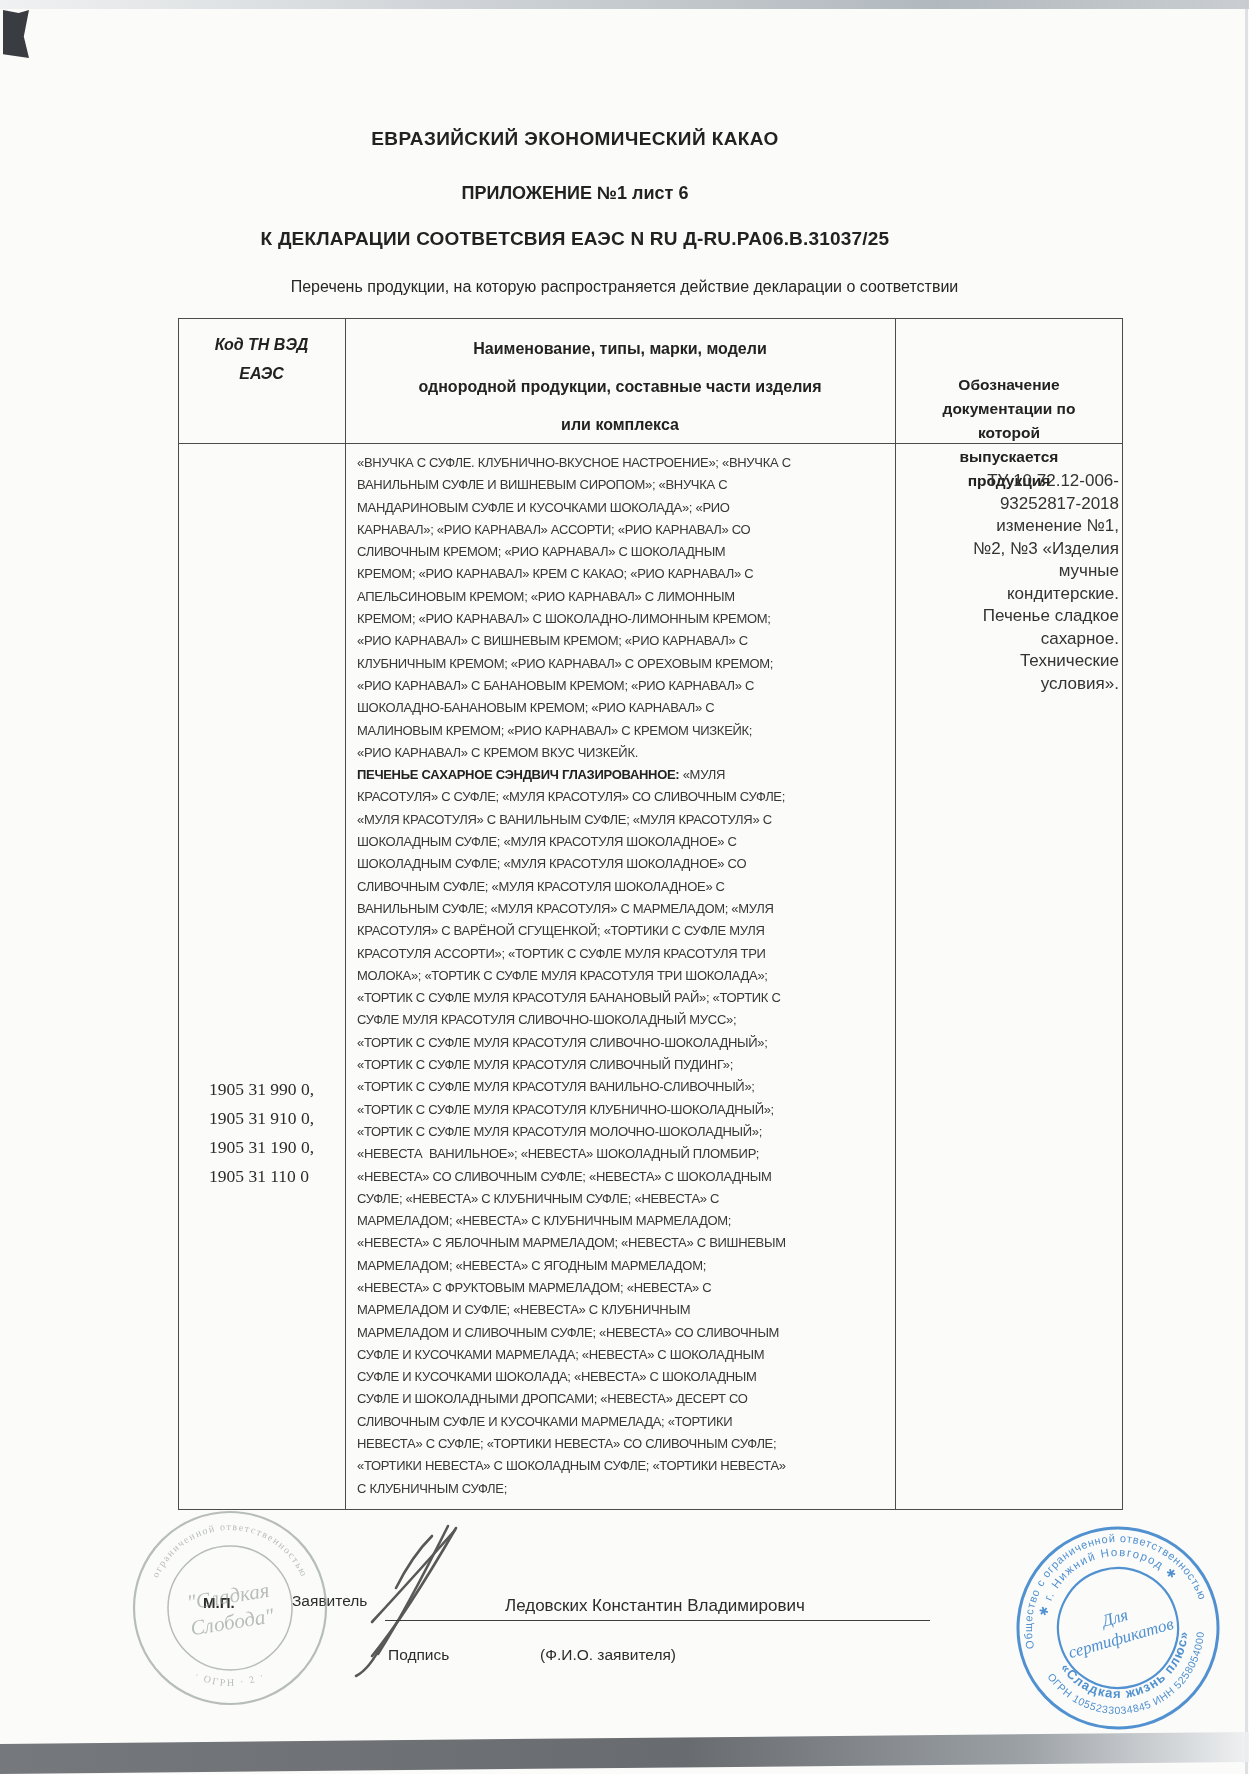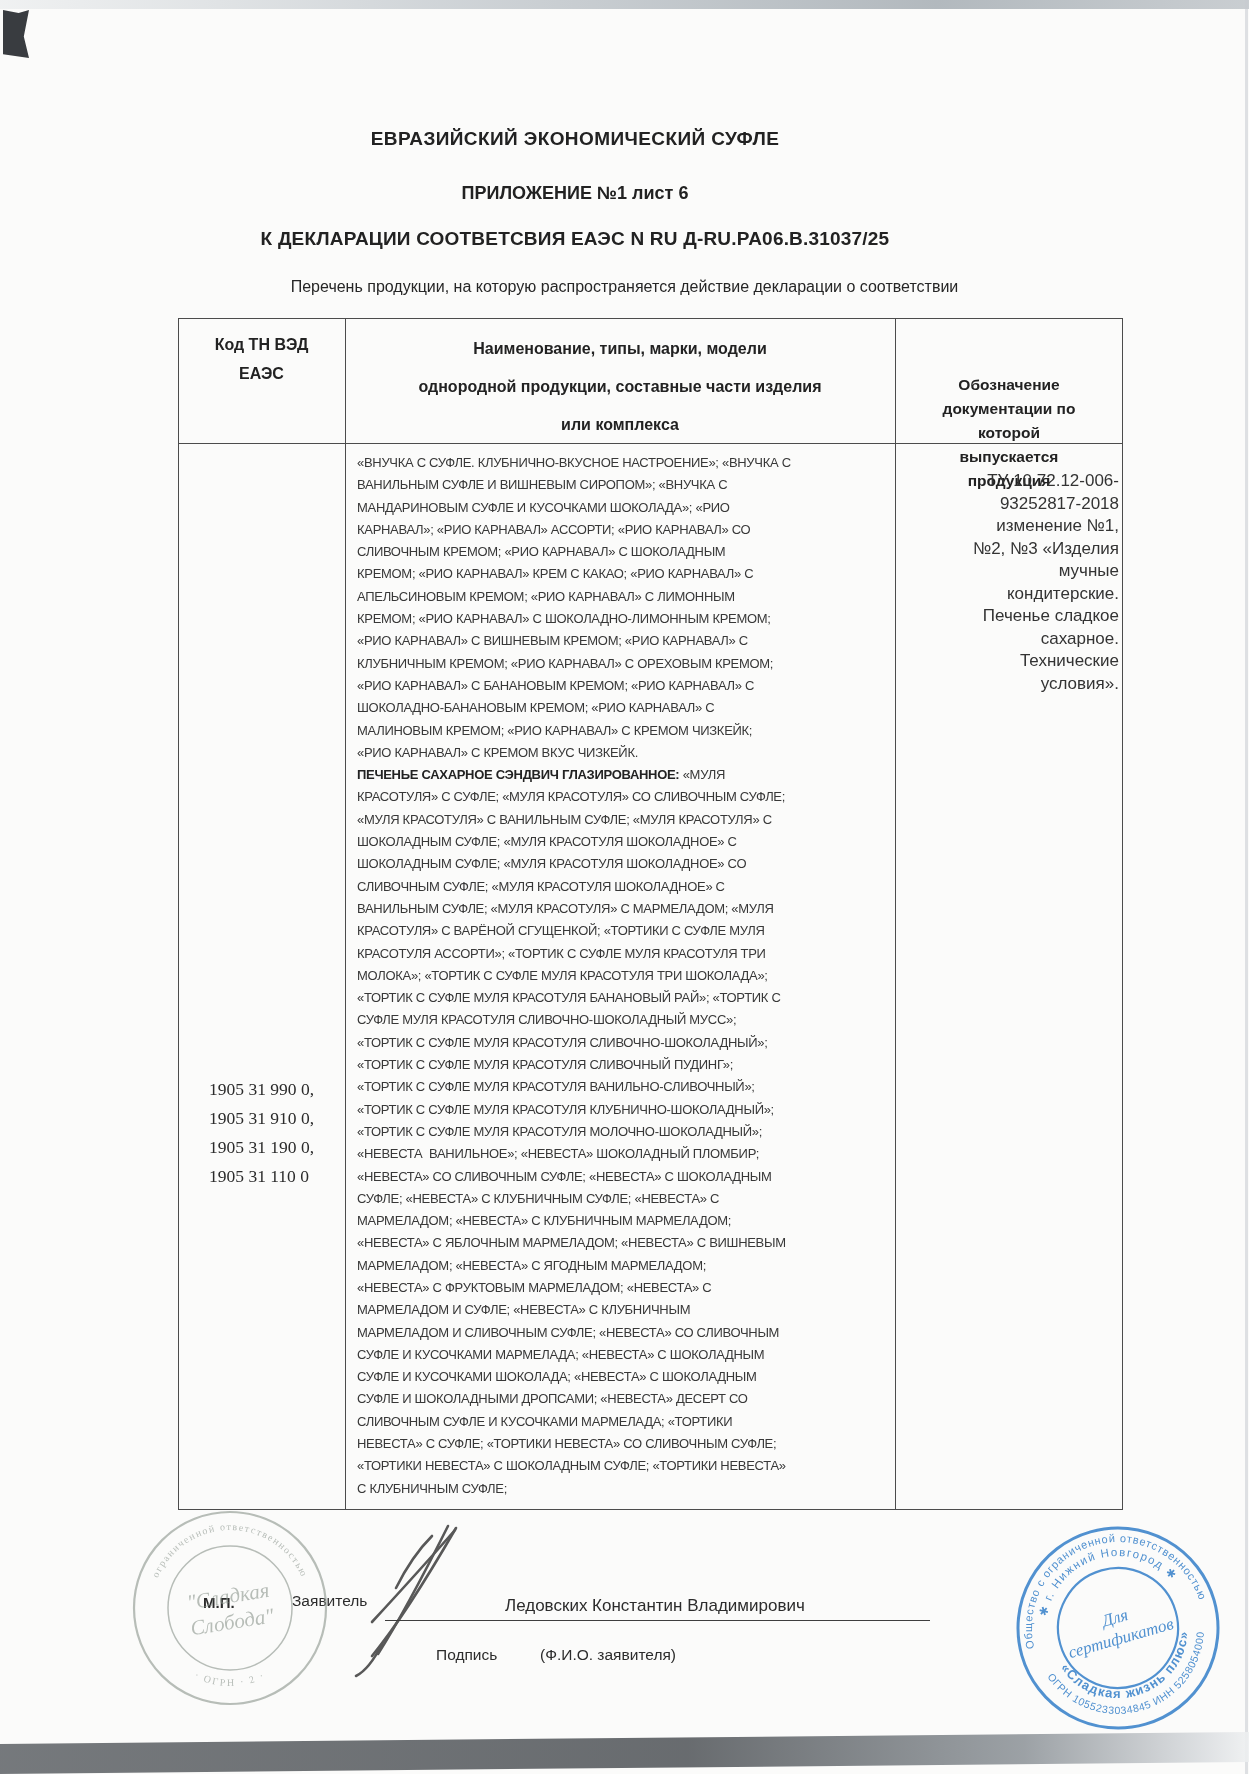--- a/index.html
+++ b/index.html
@@ -21,51 +21,51 @@
   .t1{top:128px;font-size:19px;font-weight:bold;letter-spacing:.4px;color:#222;}
   .t2{top:183px;font-size:18px;font-weight:bold;color:#222;}
   .t3{top:228px;font-size:19px;font-weight:bold;letter-spacing:.2px;color:#222;}
   .intro{left:0;top:278px;width:1249px;text-align:center;font-size:16px;color:#262626;}
   
   .tbl{left:178px;top:318px;width:945px;height:1192px;border:1.6px solid #4c4c4c;box-sizing:border-box;}
   .hr-line{left:178px;top:443px;width:945px;height:0;border-top:1.4px solid #4c4c4c;}
   .v1{left:345px;top:318px;width:0;height:1192px;border-left:1.3px solid #4c4c4c;}
   .v2{left:895px;top:318px;width:0;height:1192px;border-left:1.3px solid #4c4c4c;}
   .hcell{font-weight:bold;font-size:16px;color:#222;text-align:center;white-space:pre-line;}
-  .h1{left:180px;top:330px;width:163px;line-height:29px;}
+  .h1{left:180px;top:330px;width:163px;line-height:29px;font-style:italic;}
   .h2{left:347px;top:330px;width:546px;line-height:38px;}
   .h3{left:897px;top:328px;width:224px;line-height:24px;font-size:15.5px;margin-top:45px;}
   .codes-cell{left:180px;top:443px;width:163px;height:1354px;display:flex;align-items:center;justify-content:center;}
   .codes{font-family:"Liberation Serif",serif;font-size:17.5px;line-height:29px;color:#2b2b2b;
          white-space:pre-line;margin-top:26px;text-align:left;}
   .products{left:357px;top:452px;width:530px;height:1052px;font-size:13px;line-height:22.3px;
             letter-spacing:-0.3px;color:#383838;white-space:pre;overflow:hidden;}
   .products b{color:#222;}
   .doccell{left:899px;top:470px;width:220px;text-align:right;font-size:17px;line-height:22.5px;
            color:#333;white-space:pre-line;}
   
   .f-mp{left:203px;top:1594px;font-size:15px;font-weight:600;color:#2c2c2c;}
   .f-app{left:292px;top:1592px;font-size:15.5px;color:#2c2c2c;}
   .sig-line{left:385px;top:1620px;width:545px;height:0;border-top:1.6px solid #3e3e3e;}
   .f-name{left:505px;top:1596px;font-size:17px;color:#2c2c2c;}
-  .f-sign{left:388px;top:1646px;font-size:15.5px;color:#2c2c2c;margin-left:48px;}
+  .f-sign{left:388px;top:1646px;font-size:15.5px;color:#2c2c2c;}
   .f-fio{left:540px;top:1646px;font-size:15.5px;color:#2c2c2c;}
   .sig-svg{left:338px;top:1524px;}
   .stamp-left{left:125px;top:1503px;opacity:.6;}
   .stamp-right{left:1003px;top:1513px;opacity:.9;}
 </style>
 </head>
 <body>
 
 <div class="abs scan-top"></div>
 <div class="abs scan-corner"></div>
 <div class="abs scan-right"></div>
 <div class="abs scan-bottom"></div>
 
-<div class="abs title-wrap t1">ЕВРАЗИЙСКИЙ ЭКОНОМИЧЕСКИЙ СУФЛЕ</div>
+<div class="abs title-wrap t1">ЕВРАЗИЙСКИЙ ЭКОНОМИЧЕСКИЙ КАКАО</div>
 <div class="abs title-wrap t2">ПРИЛОЖЕНИЕ №1 лист 6</div>
 <div class="abs title-wrap t3">К ДЕКЛАРАЦИИ СООТВЕТСВИЯ ЕАЭС N RU Д-RU.PA06.B.31037/25</div>
 <div class="abs intro">Перечень продукции, на которую распространяется действие декларации о соответствии</div>
 
 <div class="abs tbl"></div>
 <div class="abs hr-line"></div>
 <div class="abs v1"></div>
 <div class="abs v2"></div>
 
 <div class="abs hcell h1">Код ТН ВЭД

